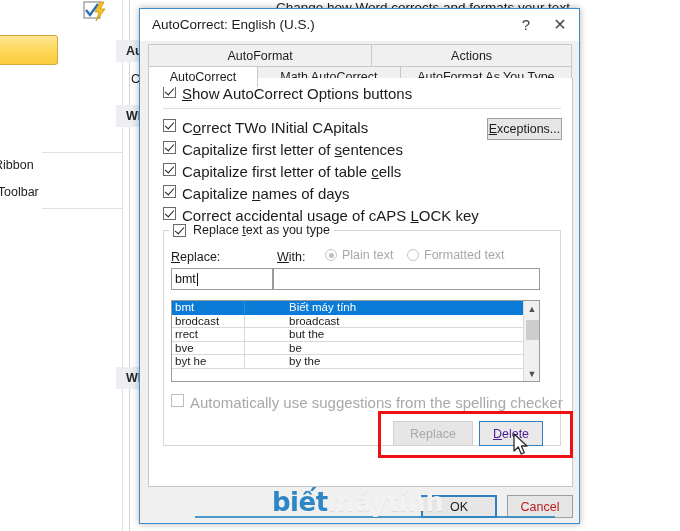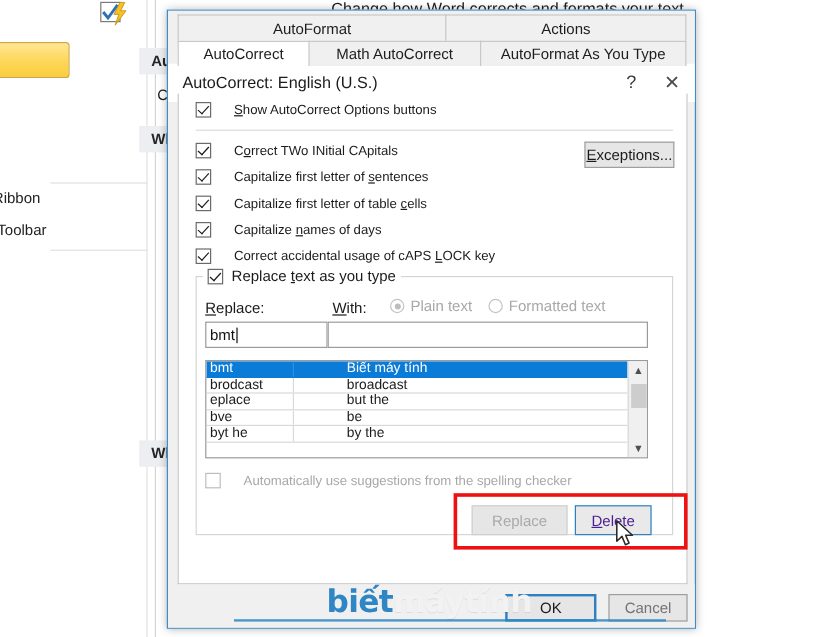--- a/index.html
+++ b/index.html
@@ -100,22 +100,22 @@
   }
   .tab.active { background:#ffffff; border-color:#c8c8c8; position:relative; z-index:3; }
 
   
   #tabbody {
     position:absolute; left:8px; top:69px; width:425px; height:409px;
     background:#ffffff; border:1px solid #c8c8c8; border-top:none;
   }
 
   .row-cb {
-    position:absolute; display:flex; align-items:center; gap:19px;
-    font-size:11px; color:#1b1b1b; white-space:nowrap;
+    position:absolute; display:flex; gap:6px;
+    font-size:15px; color:#1b1b1b; white-space:nowrap;
   }
   .row-cb.dim { color:#a8a8a8; }
   u.acc { text-decoration:underline; }
 
   #sep1 { position:absolute; left:14px; top:30px; width:398px; height:1px; background:#dcdcdc; }
 
   #exceptions-btn {
     position:absolute; left:338px; top:40px; width:75px; height:22px;
     background:#e6e6e6; border:1px solid #9e9e9e; font-size:12.5px;
     display:flex; align-items:center; justify-content:center; color:#1b1b1b;
@@ -205,21 +205,21 @@
   
   #footer { position:absolute; left:0; top:478px; width:439px; height:36px; background:#f0f0f0; }
   #btn-ok {
     position:absolute; left:281px; top:8px; width:76px; height:23px;
     background:#e6e6e6; border:2px solid #2f7fc1;
     font-size:12.5px; display:flex; align-items:center; justify-content:center; color:#1b1b1b;
   }
   #btn-cancel {
     position:absolute; left:367px; top:8px; width:66px; height:23px;
     background:#e6e6e6; border:1px solid #9e9e9e;
-    font-size:12.5px; display:flex; align-items:center; justify-content:center; color:#737373;
+    font-size:12.5px; display:flex; align-items:center; justify-content:center; color:#b91c1c;
   }
 
   
   #watermark {
     position:absolute; left:272px; top:487px; z-index:30;
     font-size:26px; font-weight:bold; letter-spacing:-0.5px; white-space:nowrap;
     font-family:"DejaVu Sans", sans-serif;
   }
   #wm1 { color:#2e87c4; }
   #wm2 { color:#f2f2f2; text-shadow:0 1px 0 rgba(0,0,0,.08); }
@@ -311,36 +311,36 @@
     </div>
 
   </div>
 
   <div class="bg-sb-text" style="left:162px; top:465px; text-decoration:underline;">Writing</div>
   <div class="bg-btn" style="left:140px; top:487px; width:70px; height:21px;">Check</div>
 </div>
 
 <div id="dialog">
 
+  <div id="titlebar">
+    <div id="dlg-title">AutoCorrect: English (U.S.)</div>
+    <div class="tb-btn">?</div>
+    <div class="tb-btn close">✕</div>
+  </div>
+
   <div id="tabs-wrap">
     <div id="tabrow-top">
       <div class="tab" style="flex:0 0 53%;">AutoFormat</div>
       <div class="tab" style="flex:1;">Actions</div>
     </div>
     <div id="tabrow-bot">
       <div class="tab active" style="flex:0 0 26%;">AutoCorrect</div>
       <div class="tab" style="flex:0 0 34%;">Math AutoCorrect</div>
       <div class="tab" style="flex:1;">AutoFormat As You Type</div>
     </div>
-  </div>
-
-  <div id="titlebar">
-    <div id="dlg-title">AutoCorrect: English (U.S.)</div>
-    <div class="tb-btn">?</div>
-    <div class="tb-btn close">✕</div>
   </div>
 
   <div id="tabbody">
 
     <div class="row-cb" style="left:14px; top:7px;">
       <span class="cbbox checked"></span>
       <span><u class="acc">S</u>how AutoCorrect Options buttons</span>
     </div>
     <div id="sep1"></div>
 
@@ -397,21 +397,21 @@
       <div id="listrows">
         <div class="lrow sel">
           <div class="lc1">bmt</div>
           <div class="lc2">Biết máy tính</div>
         </div>
         <div class="lrow">
           <div class="lc1">brodcast</div>
           <div class="lc2">broadcast</div>
         </div>
         <div class="lrow">
-          <div class="lc1">eplace</div>
+          <div class="lc1">rrect</div>
           <div class="lc2">but the</div>
         </div>
         <div class="lrow">
           <div class="lc1">bve</div>
           <div class="lc2">be</div>
         </div>
         <div class="lrow">
           <div class="lc1">byt he</div>
           <div class="lc2">by the</div>
         </div>

